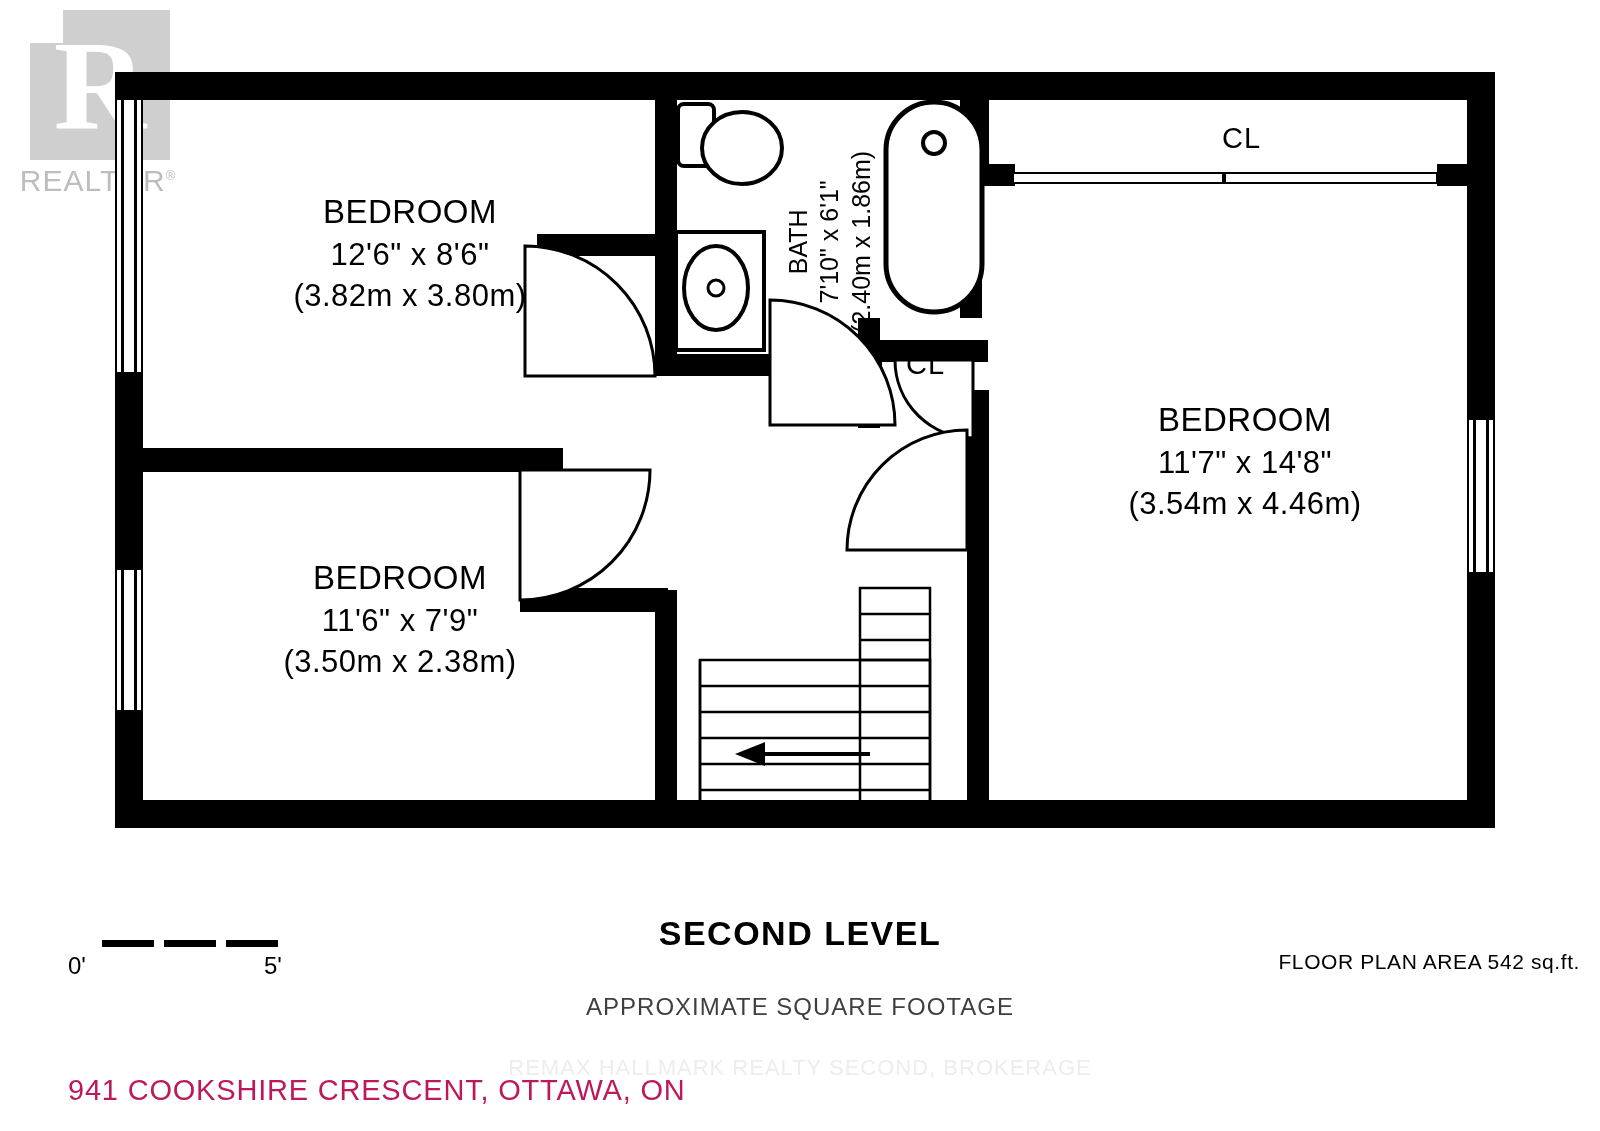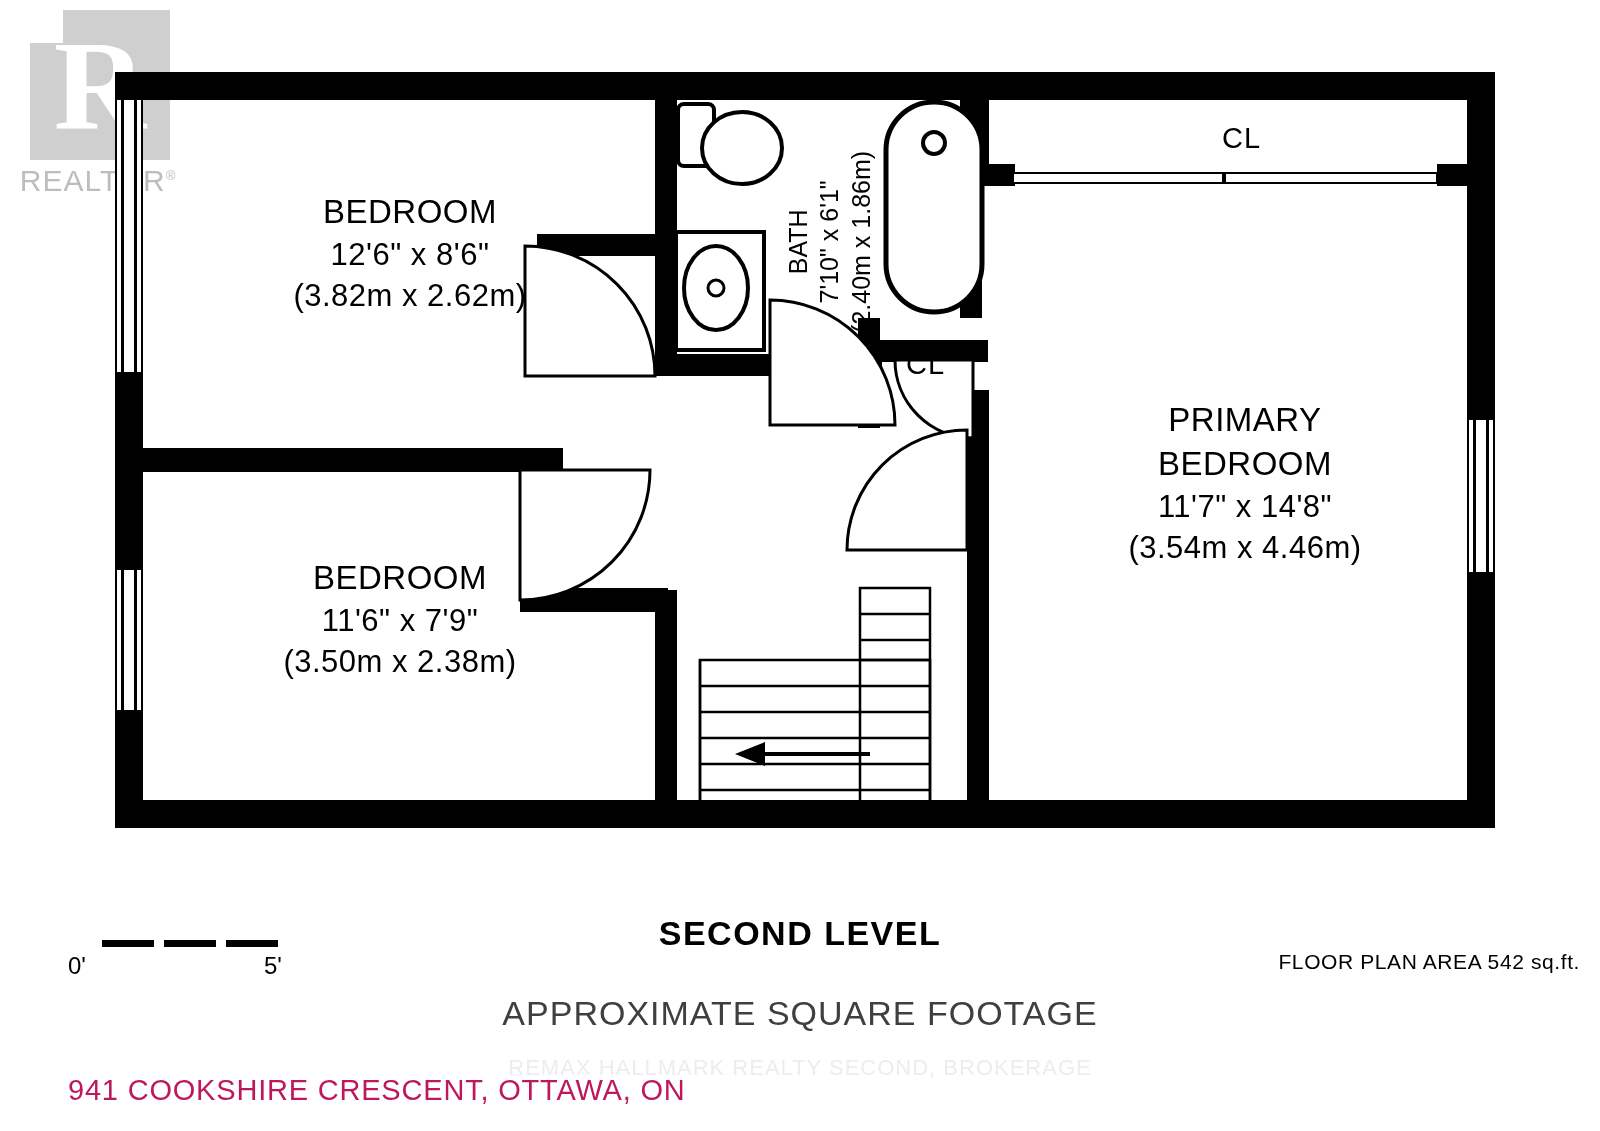--- a/index.html
+++ b/index.html
@@ -154,21 +154,21 @@
     top: 950px;
     font-size: 21px;
     letter-spacing: 0.6px;
   }
   #disclaimer {
     position: absolute;
     left: 0;
     top: 990px;
     width: 1600px;
     text-align: center;
-    font-size: 34px;
+    font-size: 24px;
     line-height: 1.4;
     letter-spacing: 1px;
     color: #3f3f3f;
   }
   #address {
     position: absolute;
     left: 68px;
     top: 1074px;
     font-size: 29px;
     letter-spacing: 0.8px;
@@ -295,31 +295,30 @@
       <line x1="860" y1="660" x2="930" y2="660"></line>
       <line x1="700" y1="660" x2="700" y2="812"></line>
     </g>
     <polygon points="765,742 735,754 765,766" fill="#000000"></polygon>
     <line x1="765" y1="754" x2="870" y2="754" stroke="#000000" stroke-width="4"></line>
   </svg>
 
   <div class="room-label" style="left:150px; top:190px; width:520px;">
     <span class="name">BEDROOM</span>
     <span>12'6" x 8'6"</span><br>
-    <span>(3.82m x 2.62m)</span>
+    <span>(3.82m x 3.80m)</span>
   </div>
 
   <div class="room-label" style="left:140px; top:556px; width:520px;">
     <span class="name">BEDROOM</span>
     <span>11'6" x 7'9"</span><br>
     <span>(3.50m x 2.38m)</span>
   </div>
 
   <div class="room-label" style="left:1005px; top:398px; width:480px;">
-    <span class="name">PRIMARY</span>
     <span class="name">BEDROOM</span>
     <span>11'7" x 14'8"</span><br>
     <span>(3.54m x 4.46m)</span>
   </div>
 
   <div class="bath-label" style="left:700px; top:195px; width:260px;">
     <span>BATH</span><br>
     <span>7'10" x 6'1"</span><br>
     <span>(2.40m x 1.86m)</span>
   </div>

